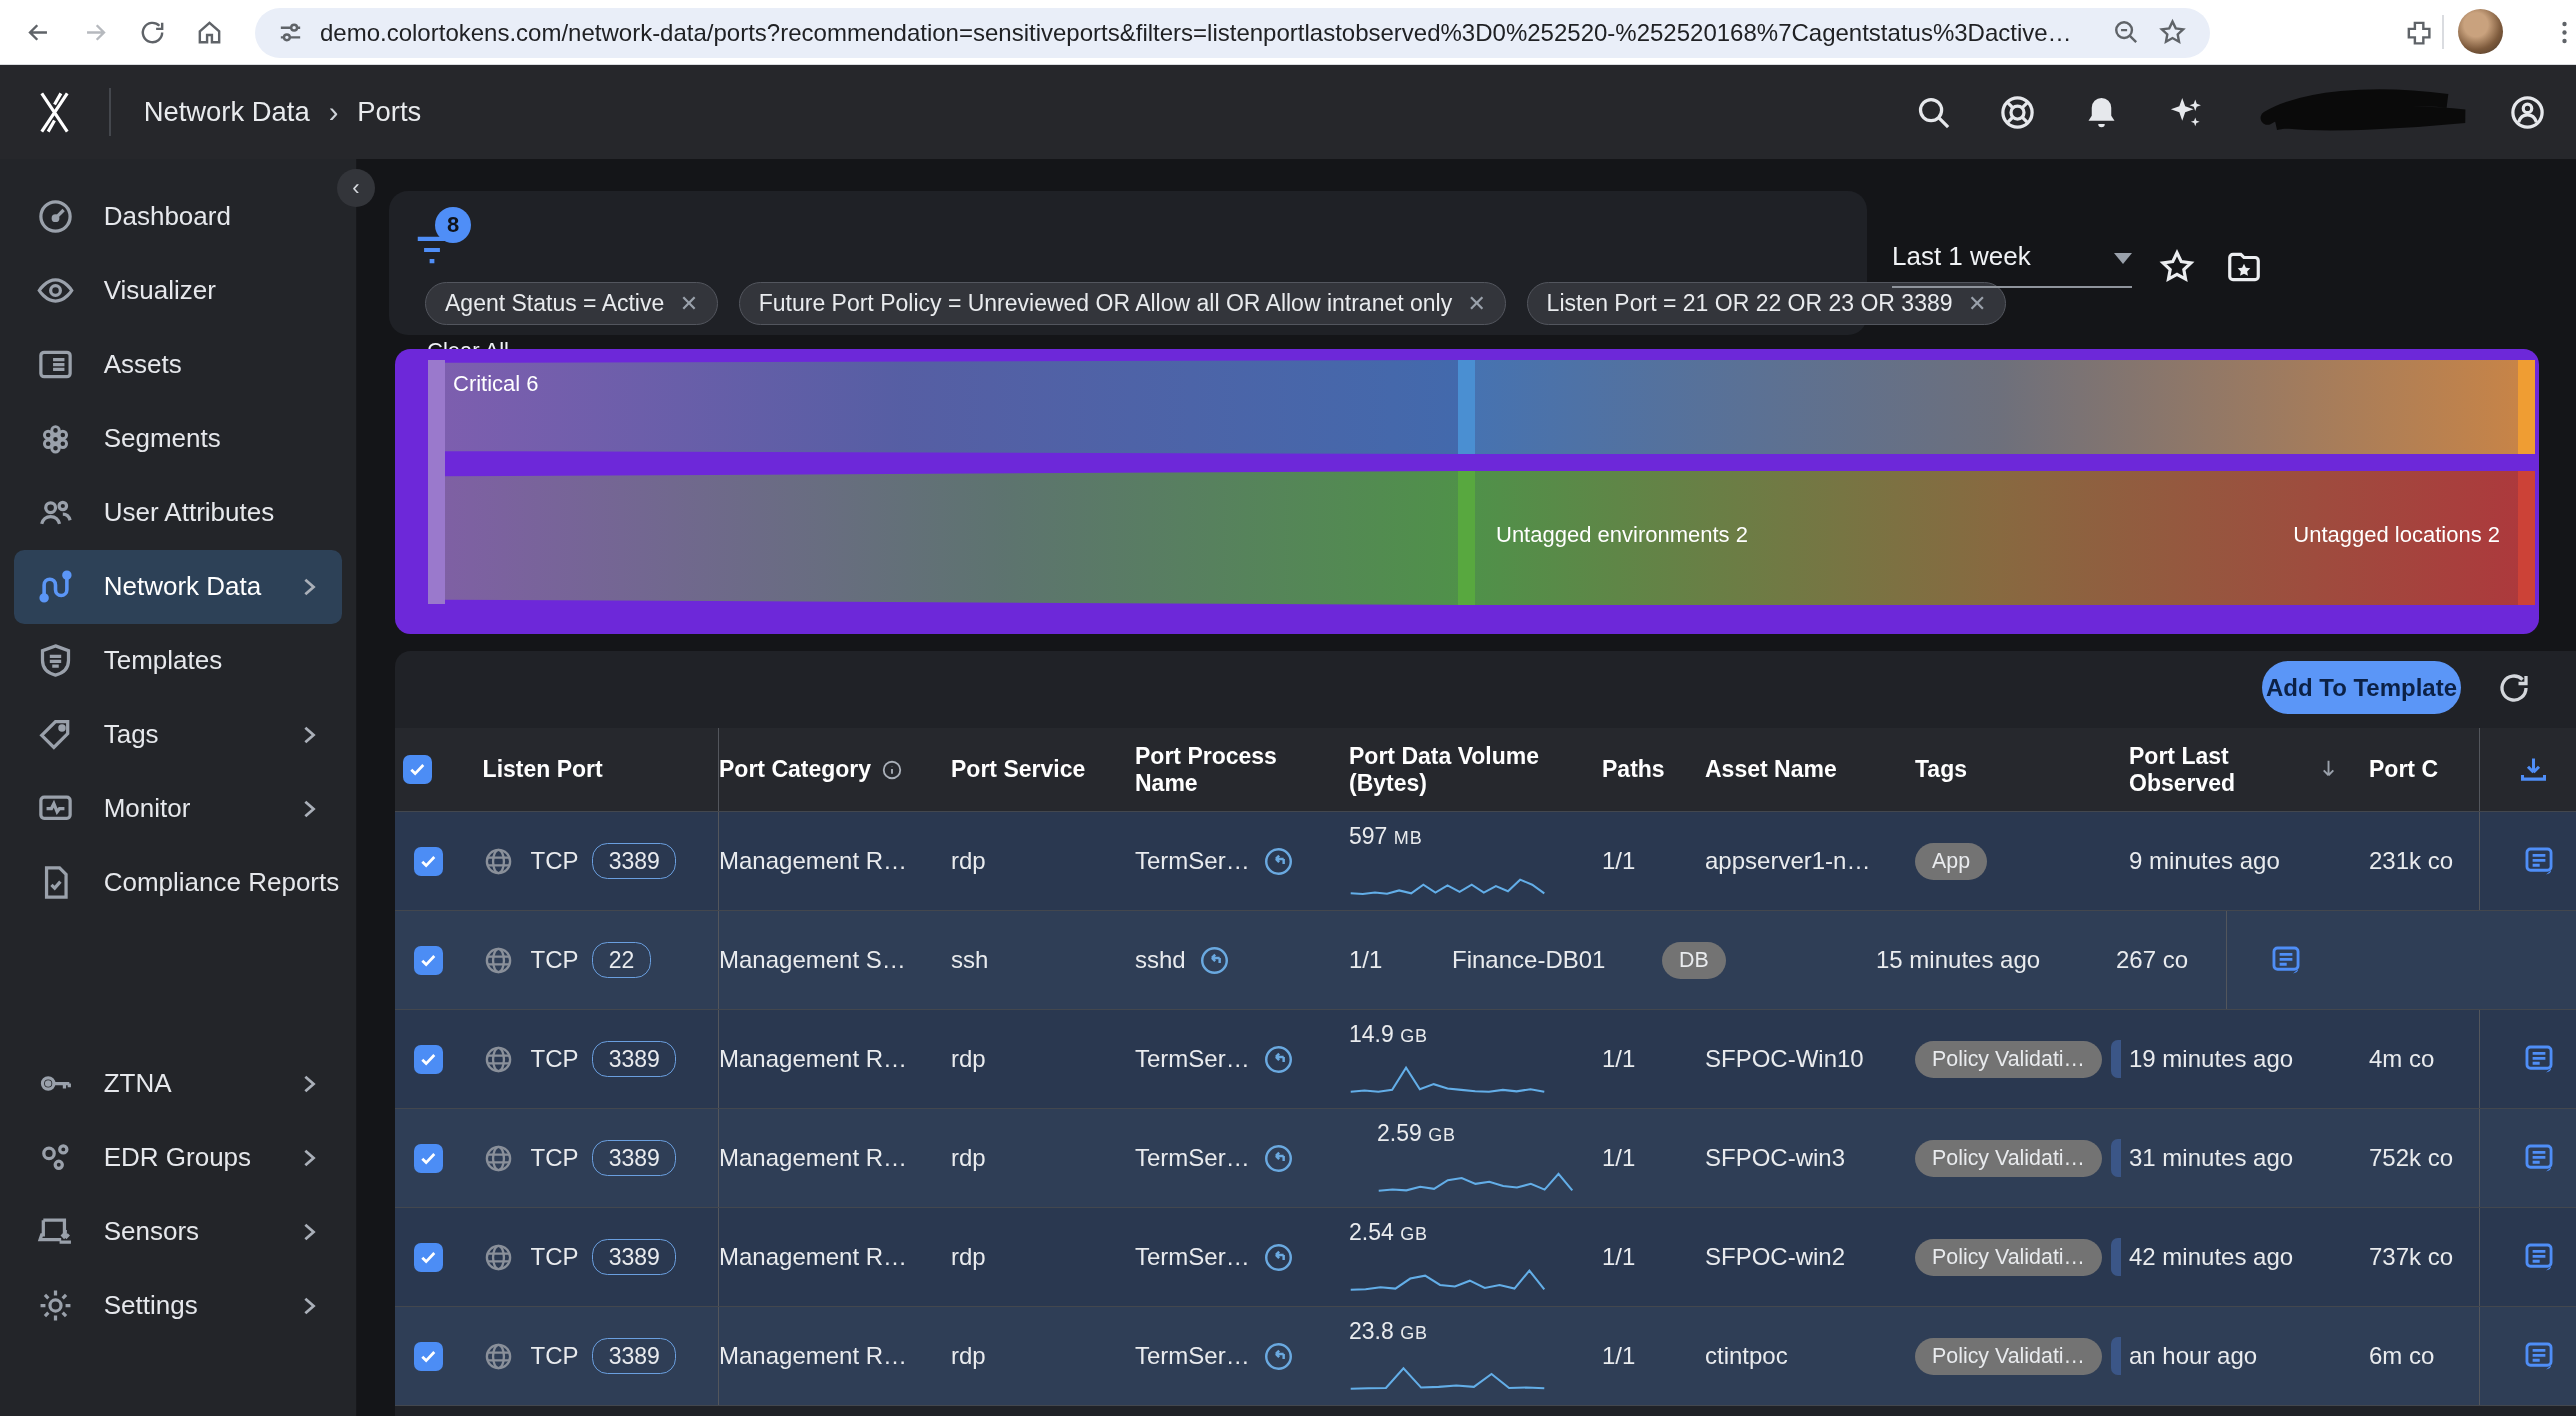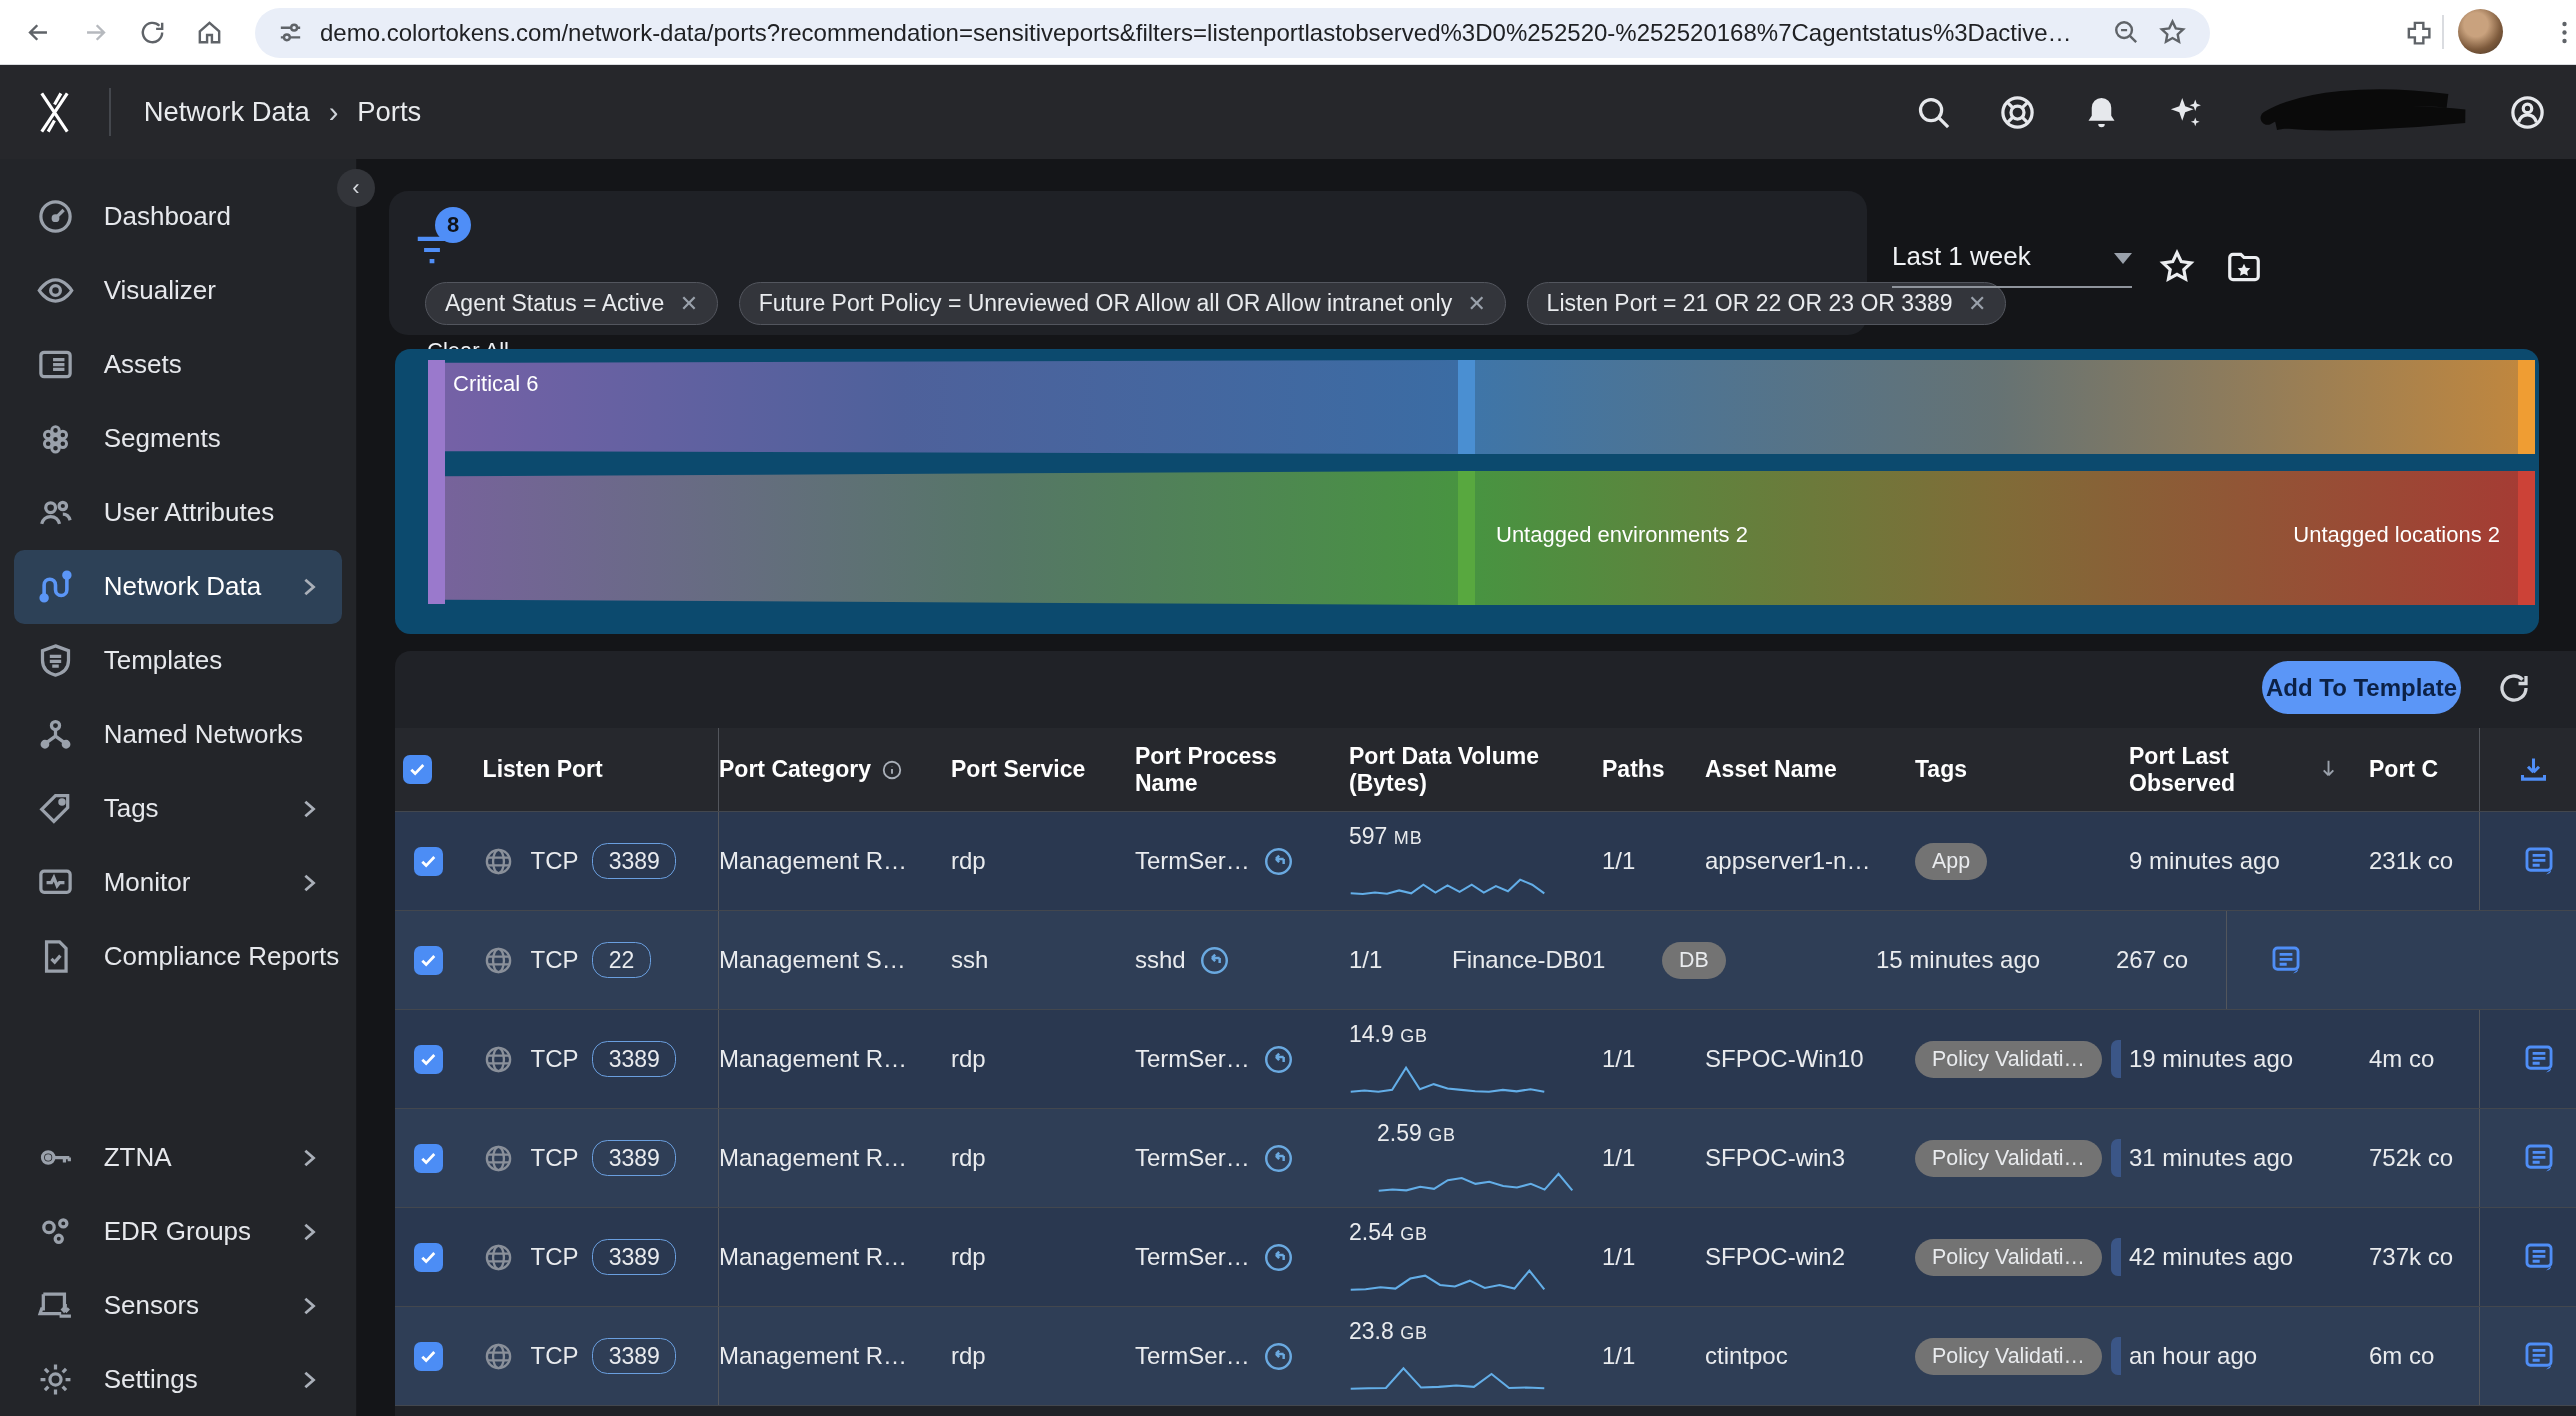--- a/index.html
+++ b/index.html
@@ -73,21 +73,21 @@
   .timerange .caret { position:absolute; right:5.1px; top:12px; width:0; height:0;
     border-left:9.4px solid transparent; border-right:9.4px solid transparent; border-top:11px solid #9aa1ab; }
   .timerange .uline { position:absolute; left:0; top:45px; width:240px; height:1.7px; background:#8f949c; }
   .tool { position:absolute; top:89px; width:38px; height:38px; color:#eceef1; }
   .tool svg { width:100%; height:100%; }
   .btn { background:#5b96f7; color:#0c2146; font-weight:bold; border:none; border-radius:30px;
     display:flex; align-items:center; justify-content:center; cursor:pointer; }
   .recbtn { position:absolute; left:1932px; top:74px; width:256px; height:60px; font-size:25px; }
 
   
-  .sankeycard { position:absolute; left:38px; top:190px; width:2144px; height:285px; background:#0c4a6e;
+  .sankeycard { position:absolute; left:38px; top:190px; width:2144px; height:285px; background:#6d28d9;
     border-radius:15.4px; overflow:hidden; }
   .node { position:absolute; width:17px; }
   .flow { position:absolute; opacity:.92; }
   .slabel2 { position:absolute; color:#fff; font-size:22px; white-space:nowrap; }
 
   
   .tablecard { position:absolute; left:38px; top:492px; width:2182px; height:765px; background:#202227;
     border-radius:15.4px 0 0 0; }
   .addbtn { position:absolute; left:1867px; top:10.3px; width:199px; height:53px; font-size:24px; border-radius:26.6px; }
   .refresh { position:absolute; left:2101px; top:19px; width:36px; height:36px; color:#d4d7dc; }
@@ -293,30 +293,20 @@
         <div class="sitem">
       <span class="sic"><svg viewBox="0 0 24 24" fill="none" stroke="currentColor" stroke-width="2">
               <path d="M12 3l8 3v6c0 5-3.5 7.8-8 9-4.5-1.2-8-4-8-9V6z"></path>
               <path d="M8.5 9.5h7M8.5 12.5h7M10 15.5h4"></path>
             </svg></span>
       <span class="slabel">Templates</span>
 
     </div>
         <div class="sitem">
       <span class="sic"><svg viewBox="0 0 24 24" fill="none" stroke="currentColor" stroke-width="2">
-              <circle cx="12" cy="6.5" r="2.5"></circle>
-              <path d="M12 9v4M12 13l-5.5 4M12 13l5.5 4"></path>
-              <circle cx="5.5" cy="18" r="1.7" fill="currentColor"></circle>
-              <circle cx="18.5" cy="18" r="1.7" fill="currentColor"></circle>
-            </svg></span>
-      <span class="slabel">Named Networks</span>
-
-    </div>
-        <div class="sitem">
-      <span class="sic"><svg viewBox="0 0 24 24" fill="none" stroke="currentColor" stroke-width="2">
               <path d="M3.5 12.5L12 4h7.5v7.5L11 20z"></path>
               <circle cx="16" cy="8" r="1.3" fill="currentColor"></circle>
             </svg></span>
       <span class="slabel">Tags</span>
       <span class="schev">
         <svg viewBox="0 0 24 24" fill="none" stroke="currentColor" stroke-width="3">
               <path d="M8 4l9 8-9 8"></path>
             </svg>
       </span>
     </div>

